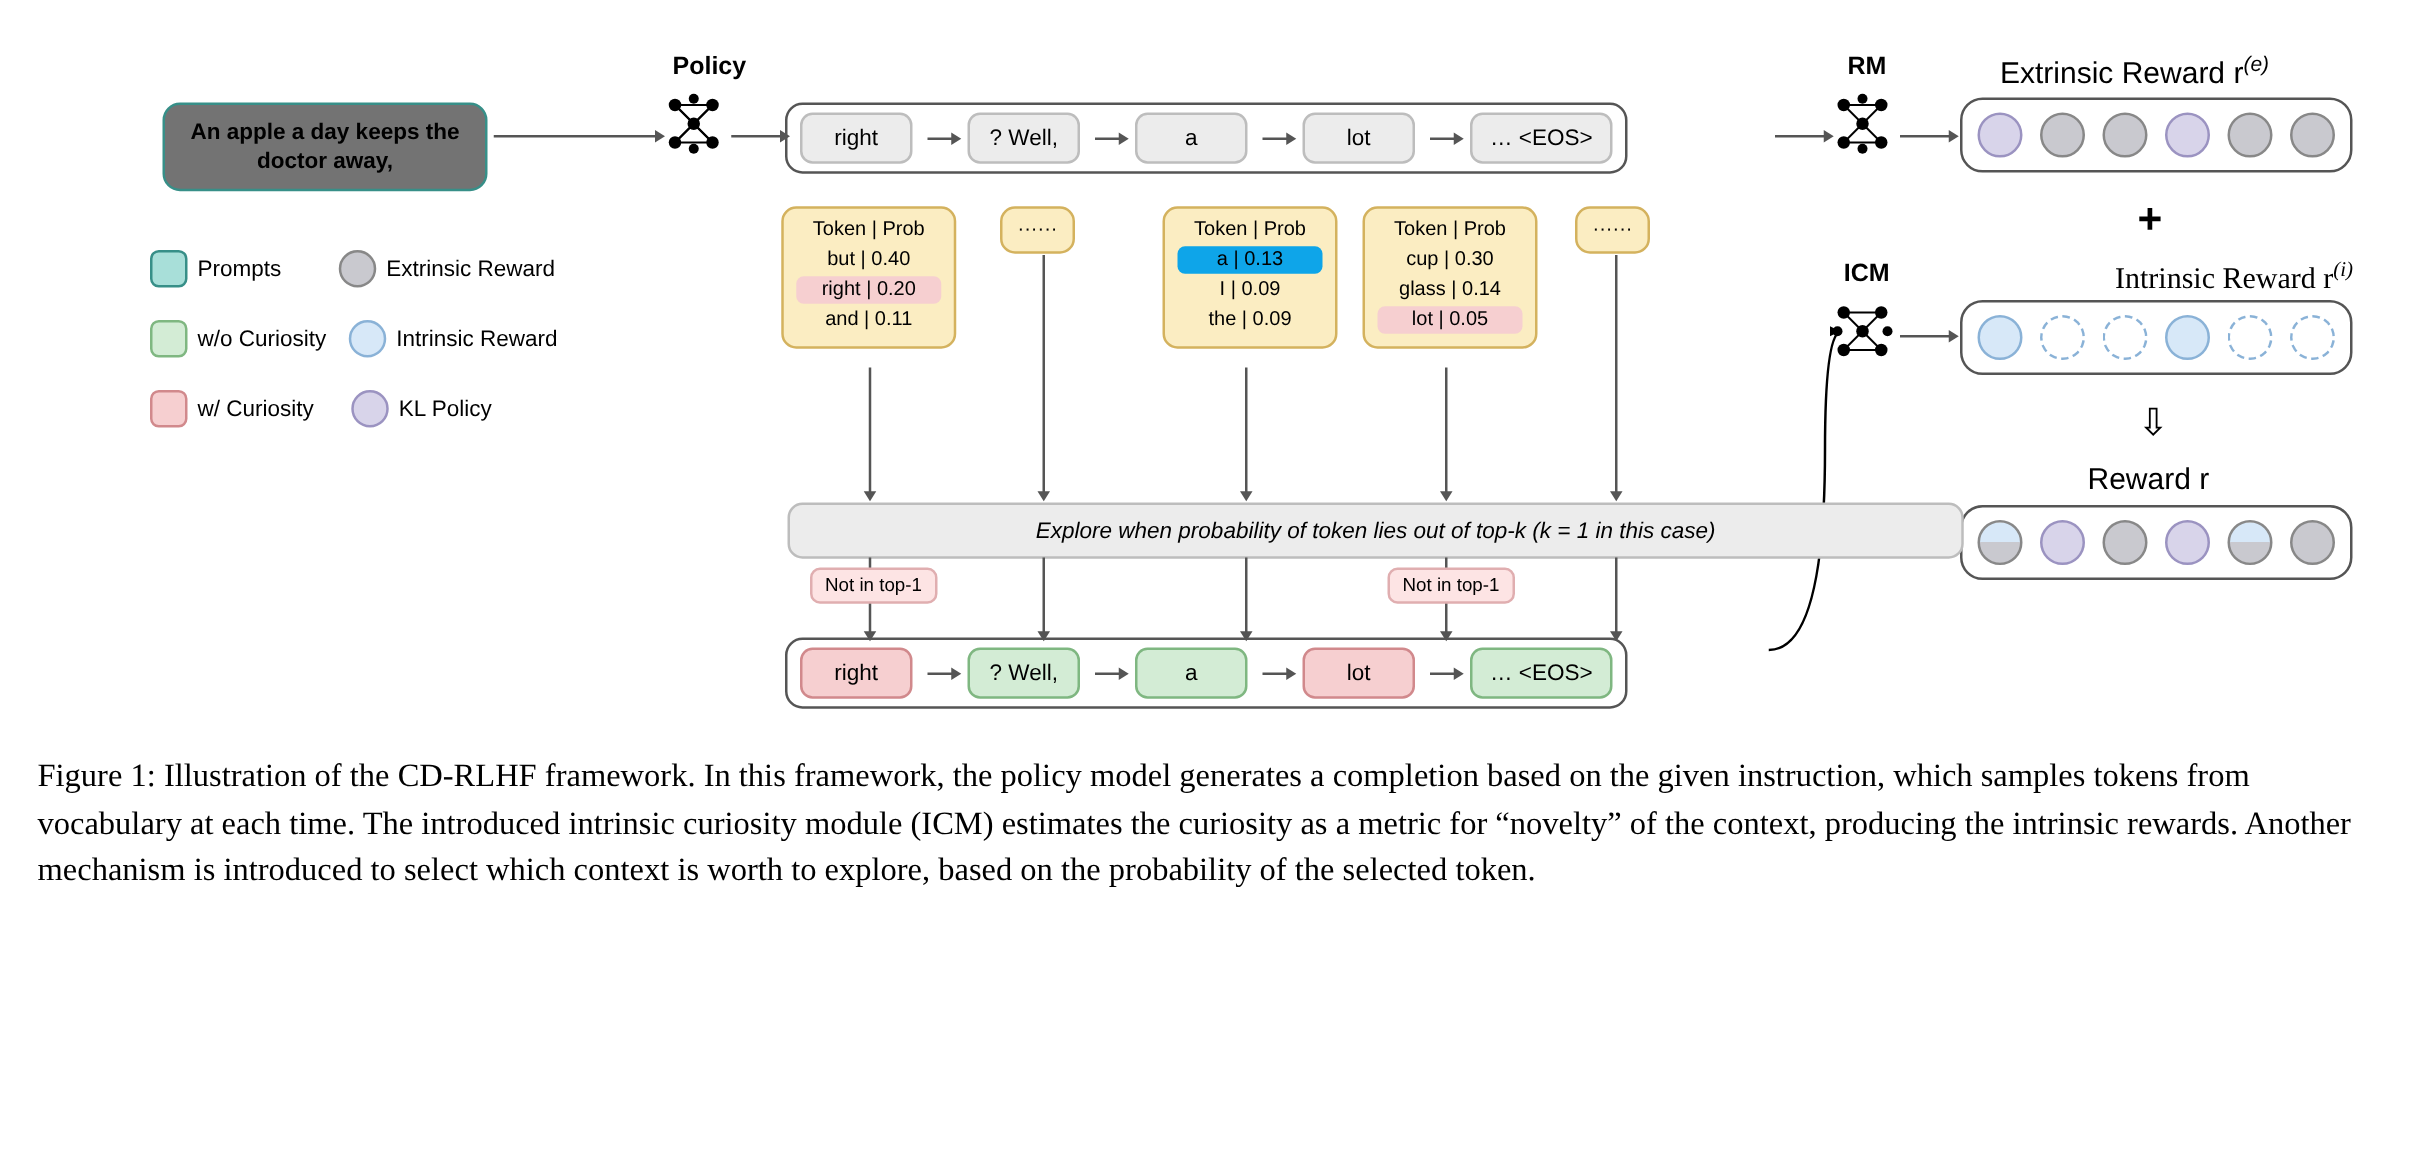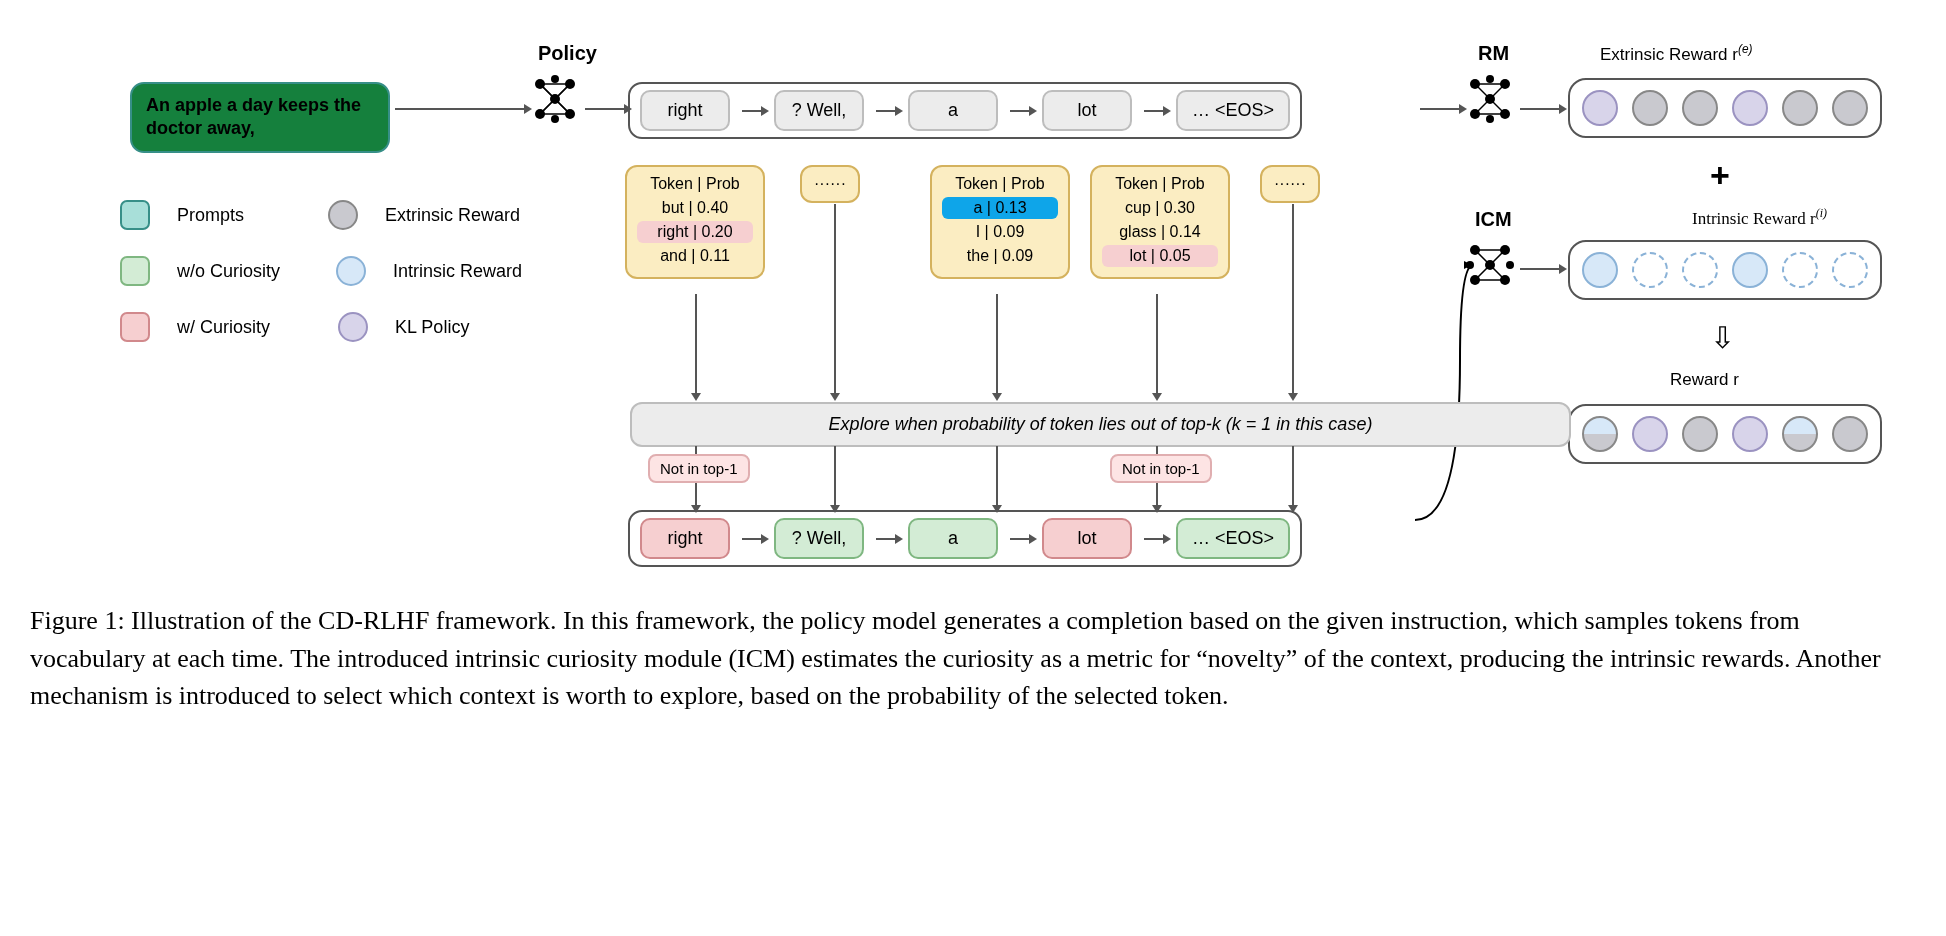--- a/index.html
+++ b/index.html
@@ -3,25 +3,25 @@
 <meta charset="utf-8">
 <style>
 * { box-sizing: border-box; margin: 0; padding: 0; }
 body { font-family: Georgia, 'Times New Roman', serif; background: #fff; padding: 30px; }
 
 .diagram-container { width: 100%; max-width: 1946px; }
 
 .diagram { position: relative; height: 560px; font-family: -apple-system, Helvetica, Arial, sans-serif; }
 
 
-.prompt-box { position: absolute; left: 100px; top: 52px; width: 260px; padding: 10px 14px; background: #15803d; border: 2px solid #378f88; border-radius: 14px; font-weight: 600; font-size: 18px; line-height: 1.3; }
+.prompt-box { position: absolute; left: 100px; top: 52px; width: 260px; padding: 10px 14px; background: #737373; border: 2px solid #378f88; border-radius: 14px; text-align: center; font-weight: 600; font-size: 18px; line-height: 1.3; }
 
 
 .legend { position: absolute; left: 90px; top: 170px; font-size: 18px; }
-.legend-row { display: flex; align-items: center; gap: 27px; margin-bottom: 26px; }
+.legend-row { display: flex; align-items: center; gap: 8px; margin-bottom: 26px; }
 .swatch-sq { width: 30px; height: 30px; border-radius: 7px; border: 2px solid; }
 .swatch-circ { width: 30px; height: 30px; border-radius: 50%; border: 2px solid; }
 .sw-teal { background: #a8dfd9; border-color: #378f88; }
 .sw-green { background: #d3ecd5; border-color: #7fb781; }
 .sw-pink { background: #f6cfd0; border-color: #d1898c; }
 .sw-grey { background: #c9c9cf; border-color: #888; }
 .sw-blue { background: #d7e8f8; border-color: #8ab2d7; }
 .sw-lilac { background: #d8d4ea; border-color: #9b93c1; }
 
 
@@ -50,21 +50,21 @@
 
 
 .reward-frame { position: absolute; border: 2px solid #555; border-radius: 18px; padding: 10px 12px; display: flex; gap: 14px; }
 .bubble { width: 36px; height: 36px; border-radius: 50%; border: 2px solid; }
 .bubble-grey { background: #c9c9cf; border-color: #888; }
 .bubble-blue { background: #d7e8f8; border-color: #8ab2d7; }
 .bubble-lilac { background: #d8d4ea; border-color: #9b93c1; }
 .bubble-blue-dash { background: transparent; border: 2px dashed #8ab2d7; }
 .bubble-half { background: linear-gradient(to bottom, #d7e8f8 50%, #c9c9cf 50%); border-color: #888; }
 
-.reward-lbl { position: absolute; font-size: 17px; text-align: center; }
+.reward-lbl { position: absolute; font-size: 24px; text-align: center; }
 .plus { position: absolute; font-size: 34px; font-weight: 900; }
 .darrow { position: absolute; font-size: 30px; }
 
 
 .arrow-h { position: absolute; height: 2px; background: #555; }
 .arrow-h::after { content: ''; position: absolute; right: -7px; top: -4px; border-left: 8px solid #555; border-top: 5px solid transparent; border-bottom: 5px solid transparent; }
 .arrow-v { position: absolute; width: 2px; background: #555; }
 .arrow-v::after { content: ''; position: absolute; bottom: -7px; left: -4px; border-top: 8px solid #555; border-left: 5px solid transparent; border-right: 5px solid transparent; }
 
 

